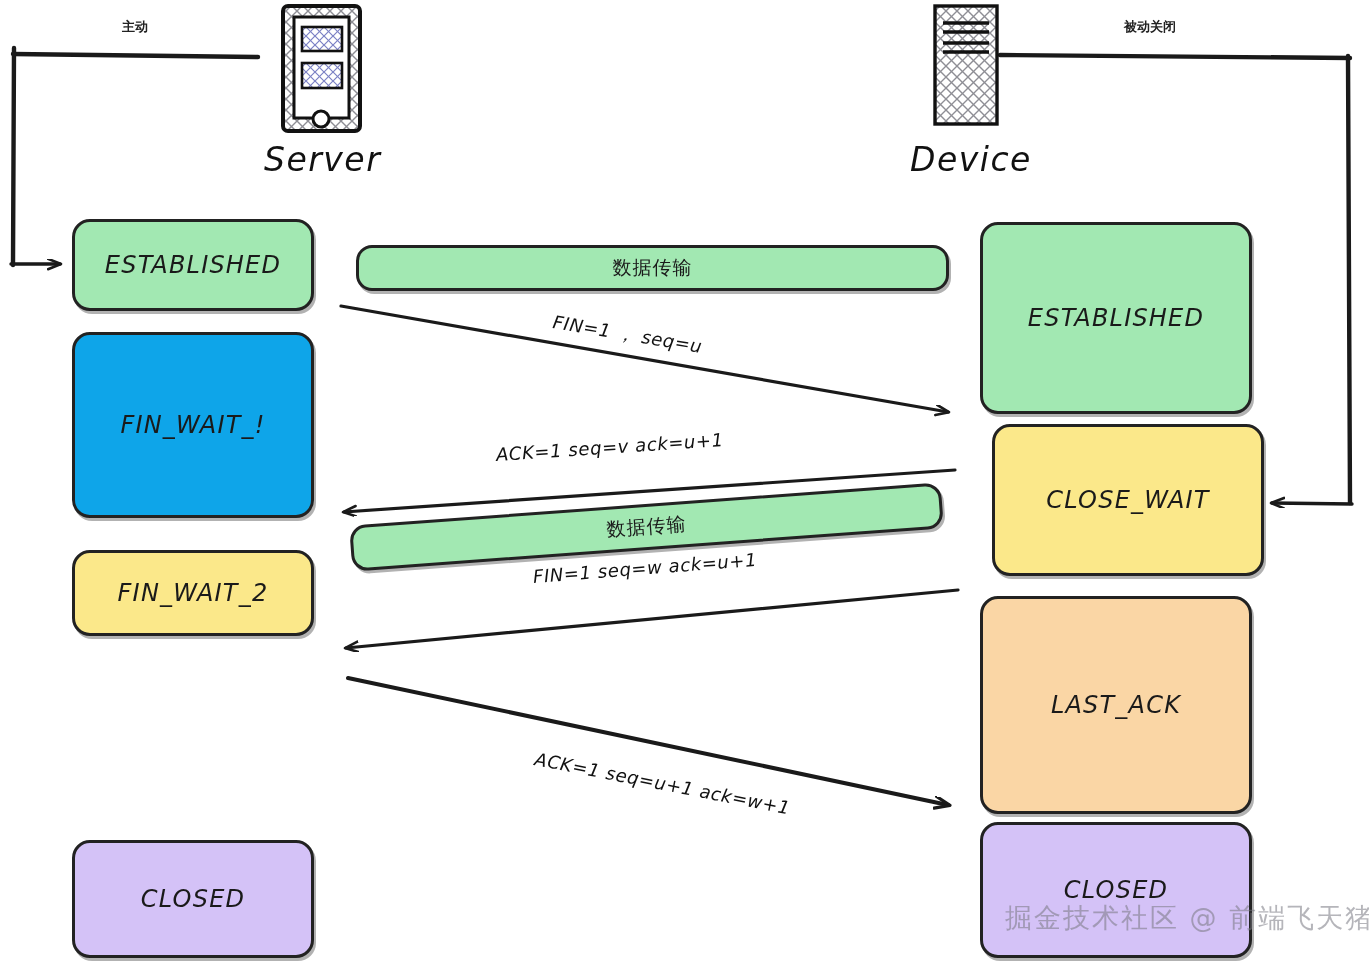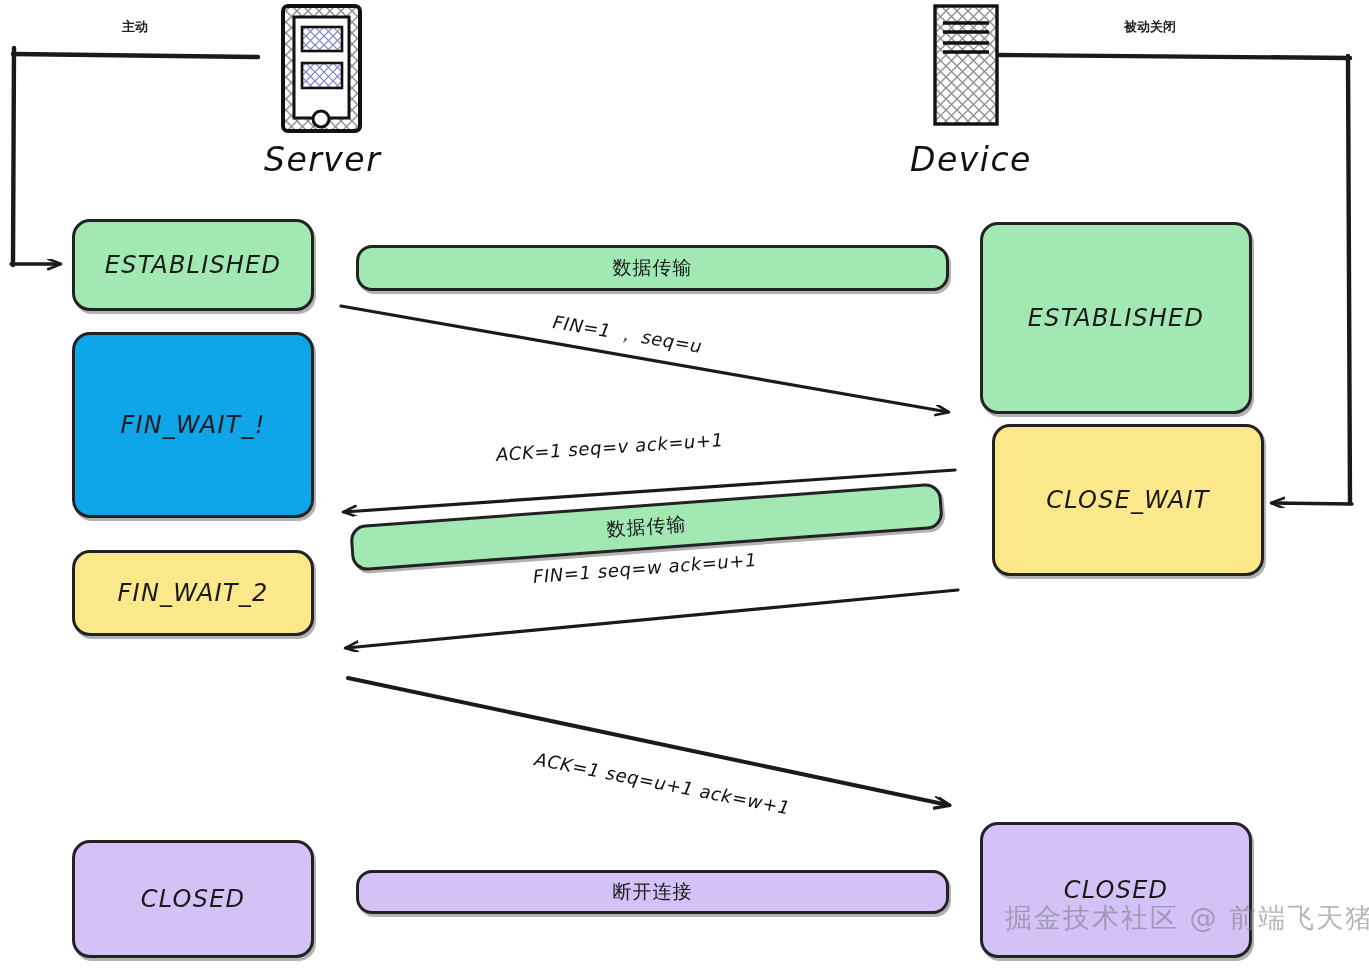--- a/index.html
+++ b/index.html
@@ -179,37 +179,37 @@
   </div>
 
   <div class="state-box" style="left:980px;top:222px;width:272px;height:192px;background:#a2e8b2;">
     <div class="state-label">ESTABLISHED</div>
   </div>
 
   <div class="state-box" style="left:980px;top:424px;width:272px;height:152px;background:#fbe88a;margin-left:12px;">
     <div class="state-label">CLOSE_WAIT</div>
   </div>
 
+  <div class="state-box" style="left:980px;top:596px;width:272px;height:218px;background:#fad6a5;">
+    <div class="state-label">LAST_ACK</div>
+  </div>
 
   <div class="state-box" style="left:980px;top:822px;width:272px;height:136px;background:#d4c2f7;">
     <div class="state-label">CLOSED</div>
   </div>
 
   <div class="banner" style="left:356px;top:245px;width:593px;height:46px;background:#a2e8b2;">
     <span>数据传输</span>
   </div>
 
   <div class="banner" style="left:350px;top:504px;width:593px;height:46px;background:#a2e8b2;
               transform:rotate(-4.2deg);transform-origin:center center;">
     <span>数据传输</span>
   </div>
 
-  <div class="banner" style="left:356px;top:870px;width:593px;height:44px;background:#d4c2f7;">
-    <span>断开连接</span>
-  </div>
 
   <div class="msg" style="left:553px;top:310px;transform:rotate(9.5deg);transform-origin:left center;">FIN=1 ， seq=u</div>
 
   <div class="msg" style="left:496px;top:444px;transform:rotate(-3.8deg);transform-origin:left center;">ACK=1  seq=v ack=u+1</div>
 
   <div class="msg" style="left:533px;top:566px;transform:rotate(-4.4deg);transform-origin:left center;">FIN=1  seq=w ack=u+1</div>
 
   <div class="msg" style="left:535px;top:748px;transform:rotate(11deg);transform-origin:left center;">ACK=1 seq=u+1 ack=w+1</div>
 
   <div class="watermark" style="left:1005px;top:900px;">掘金技术社区 @ 前端飞天猪</div>

